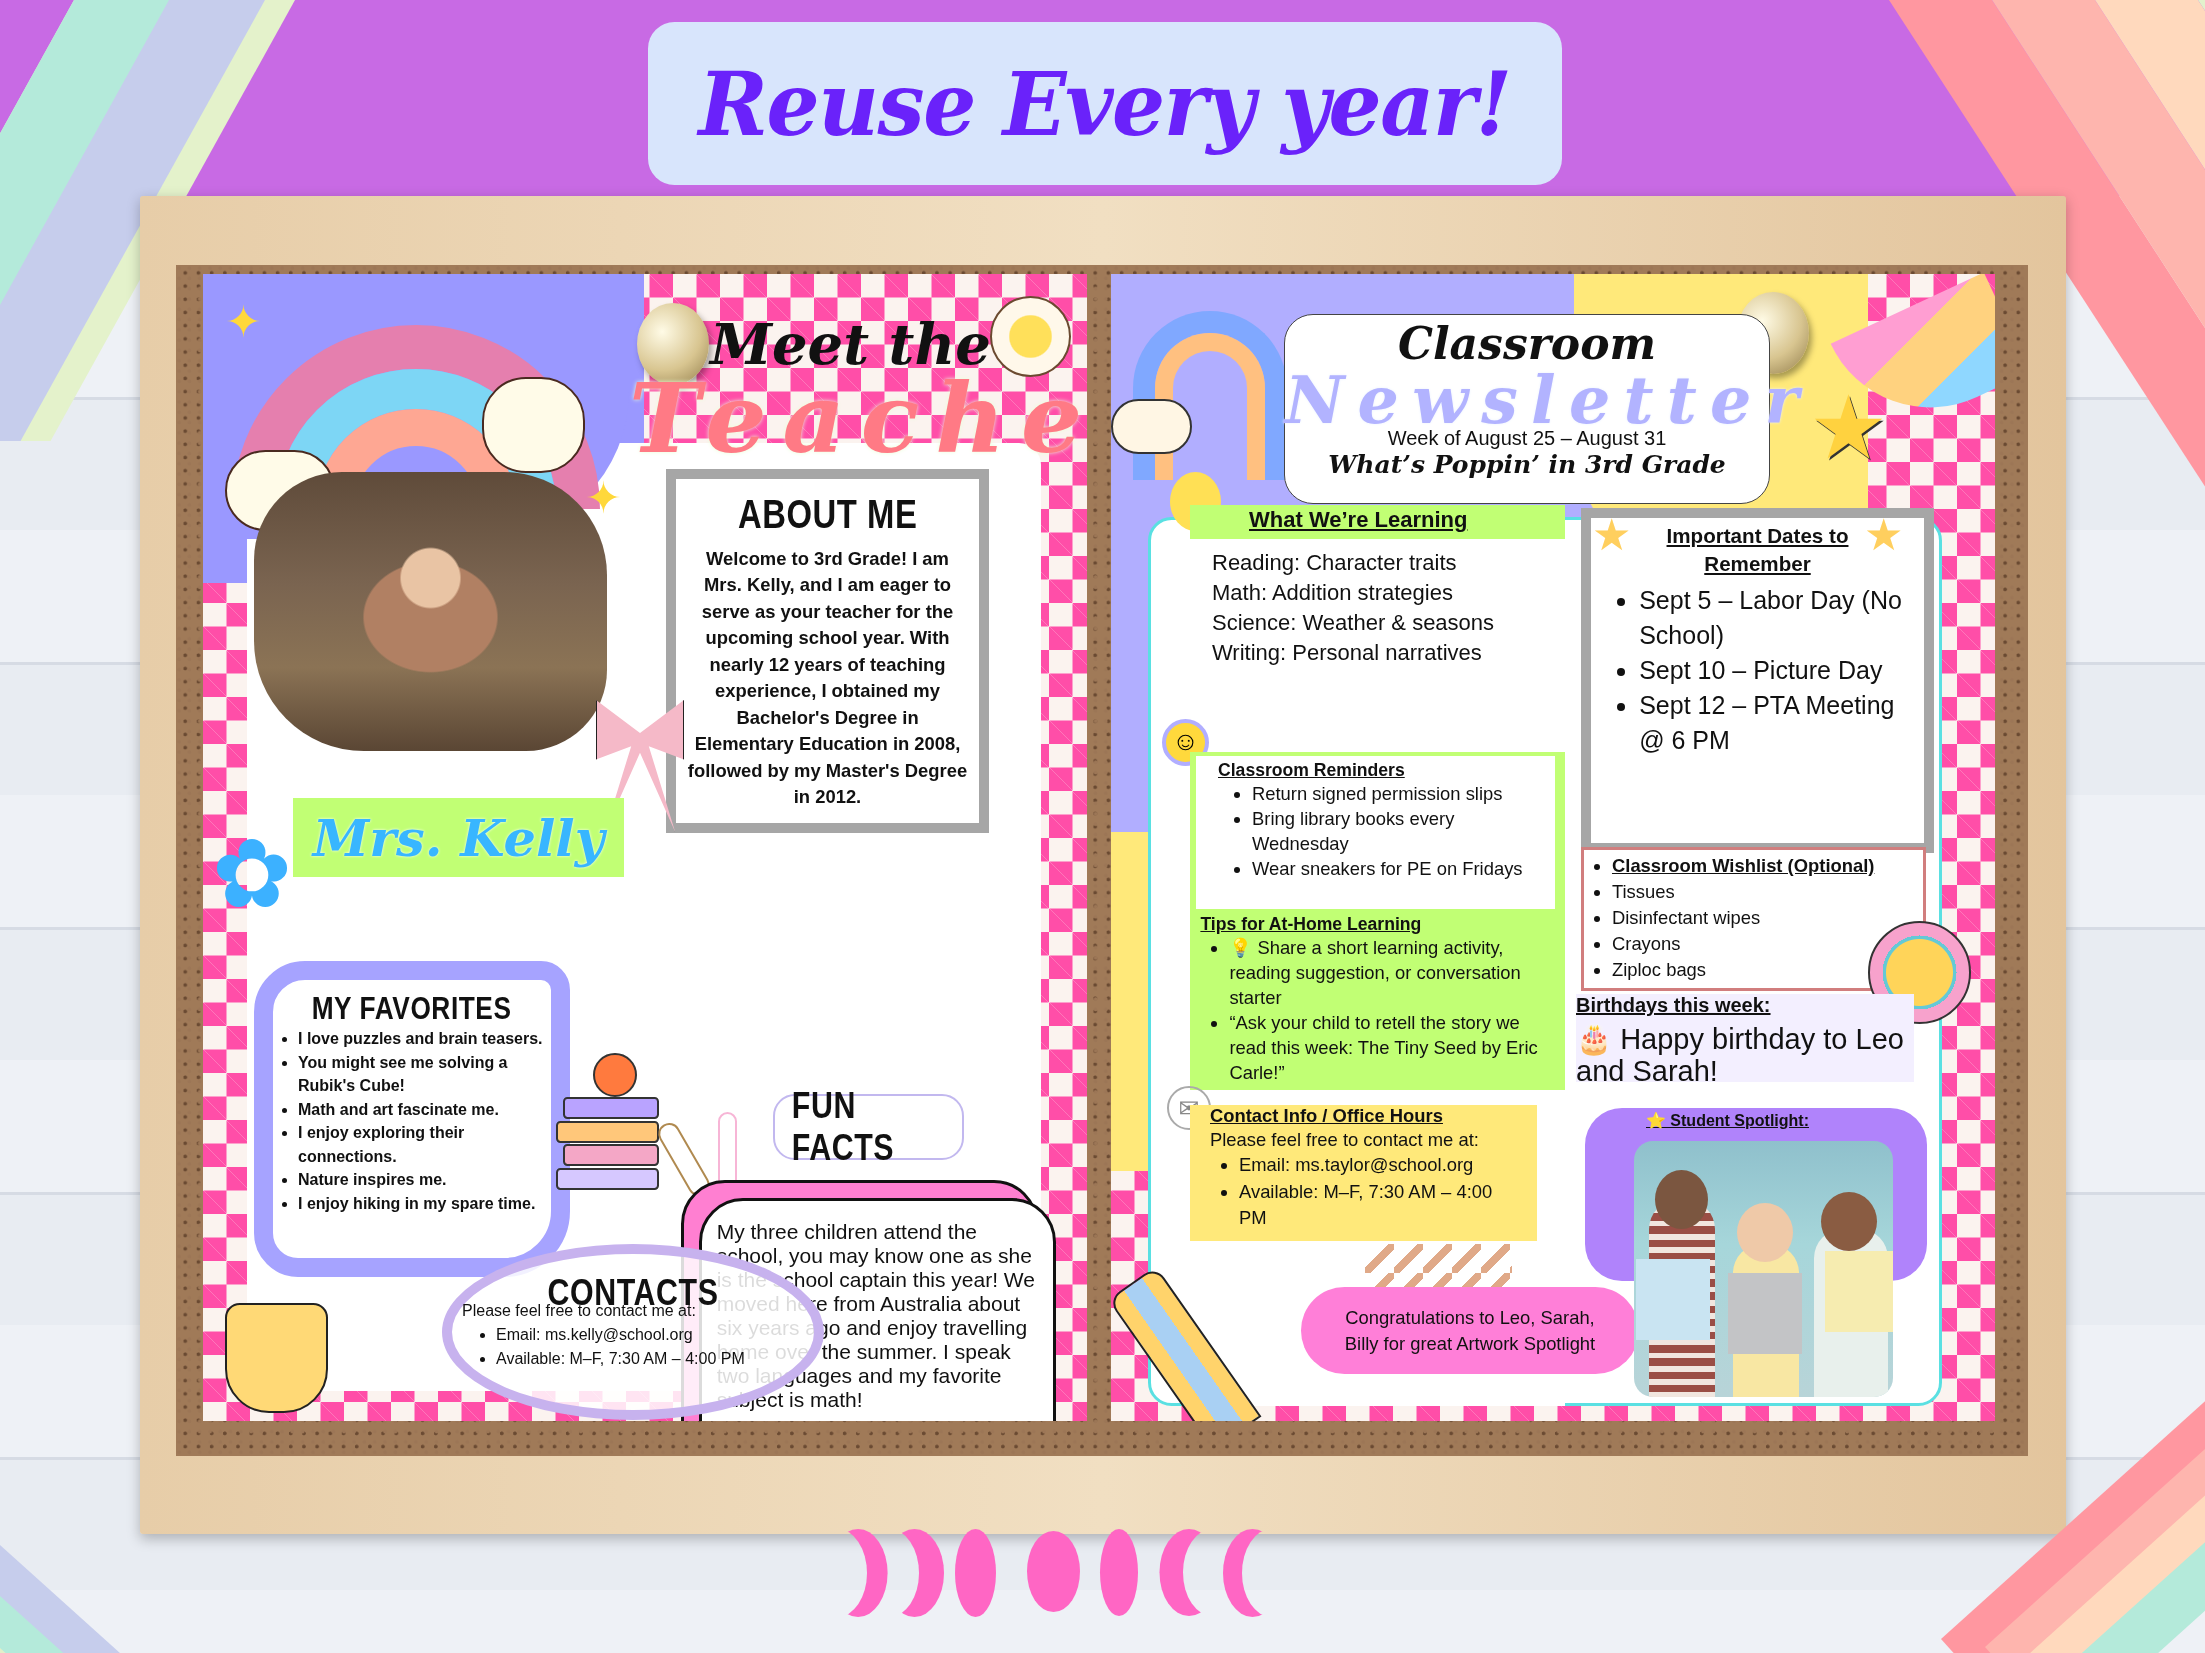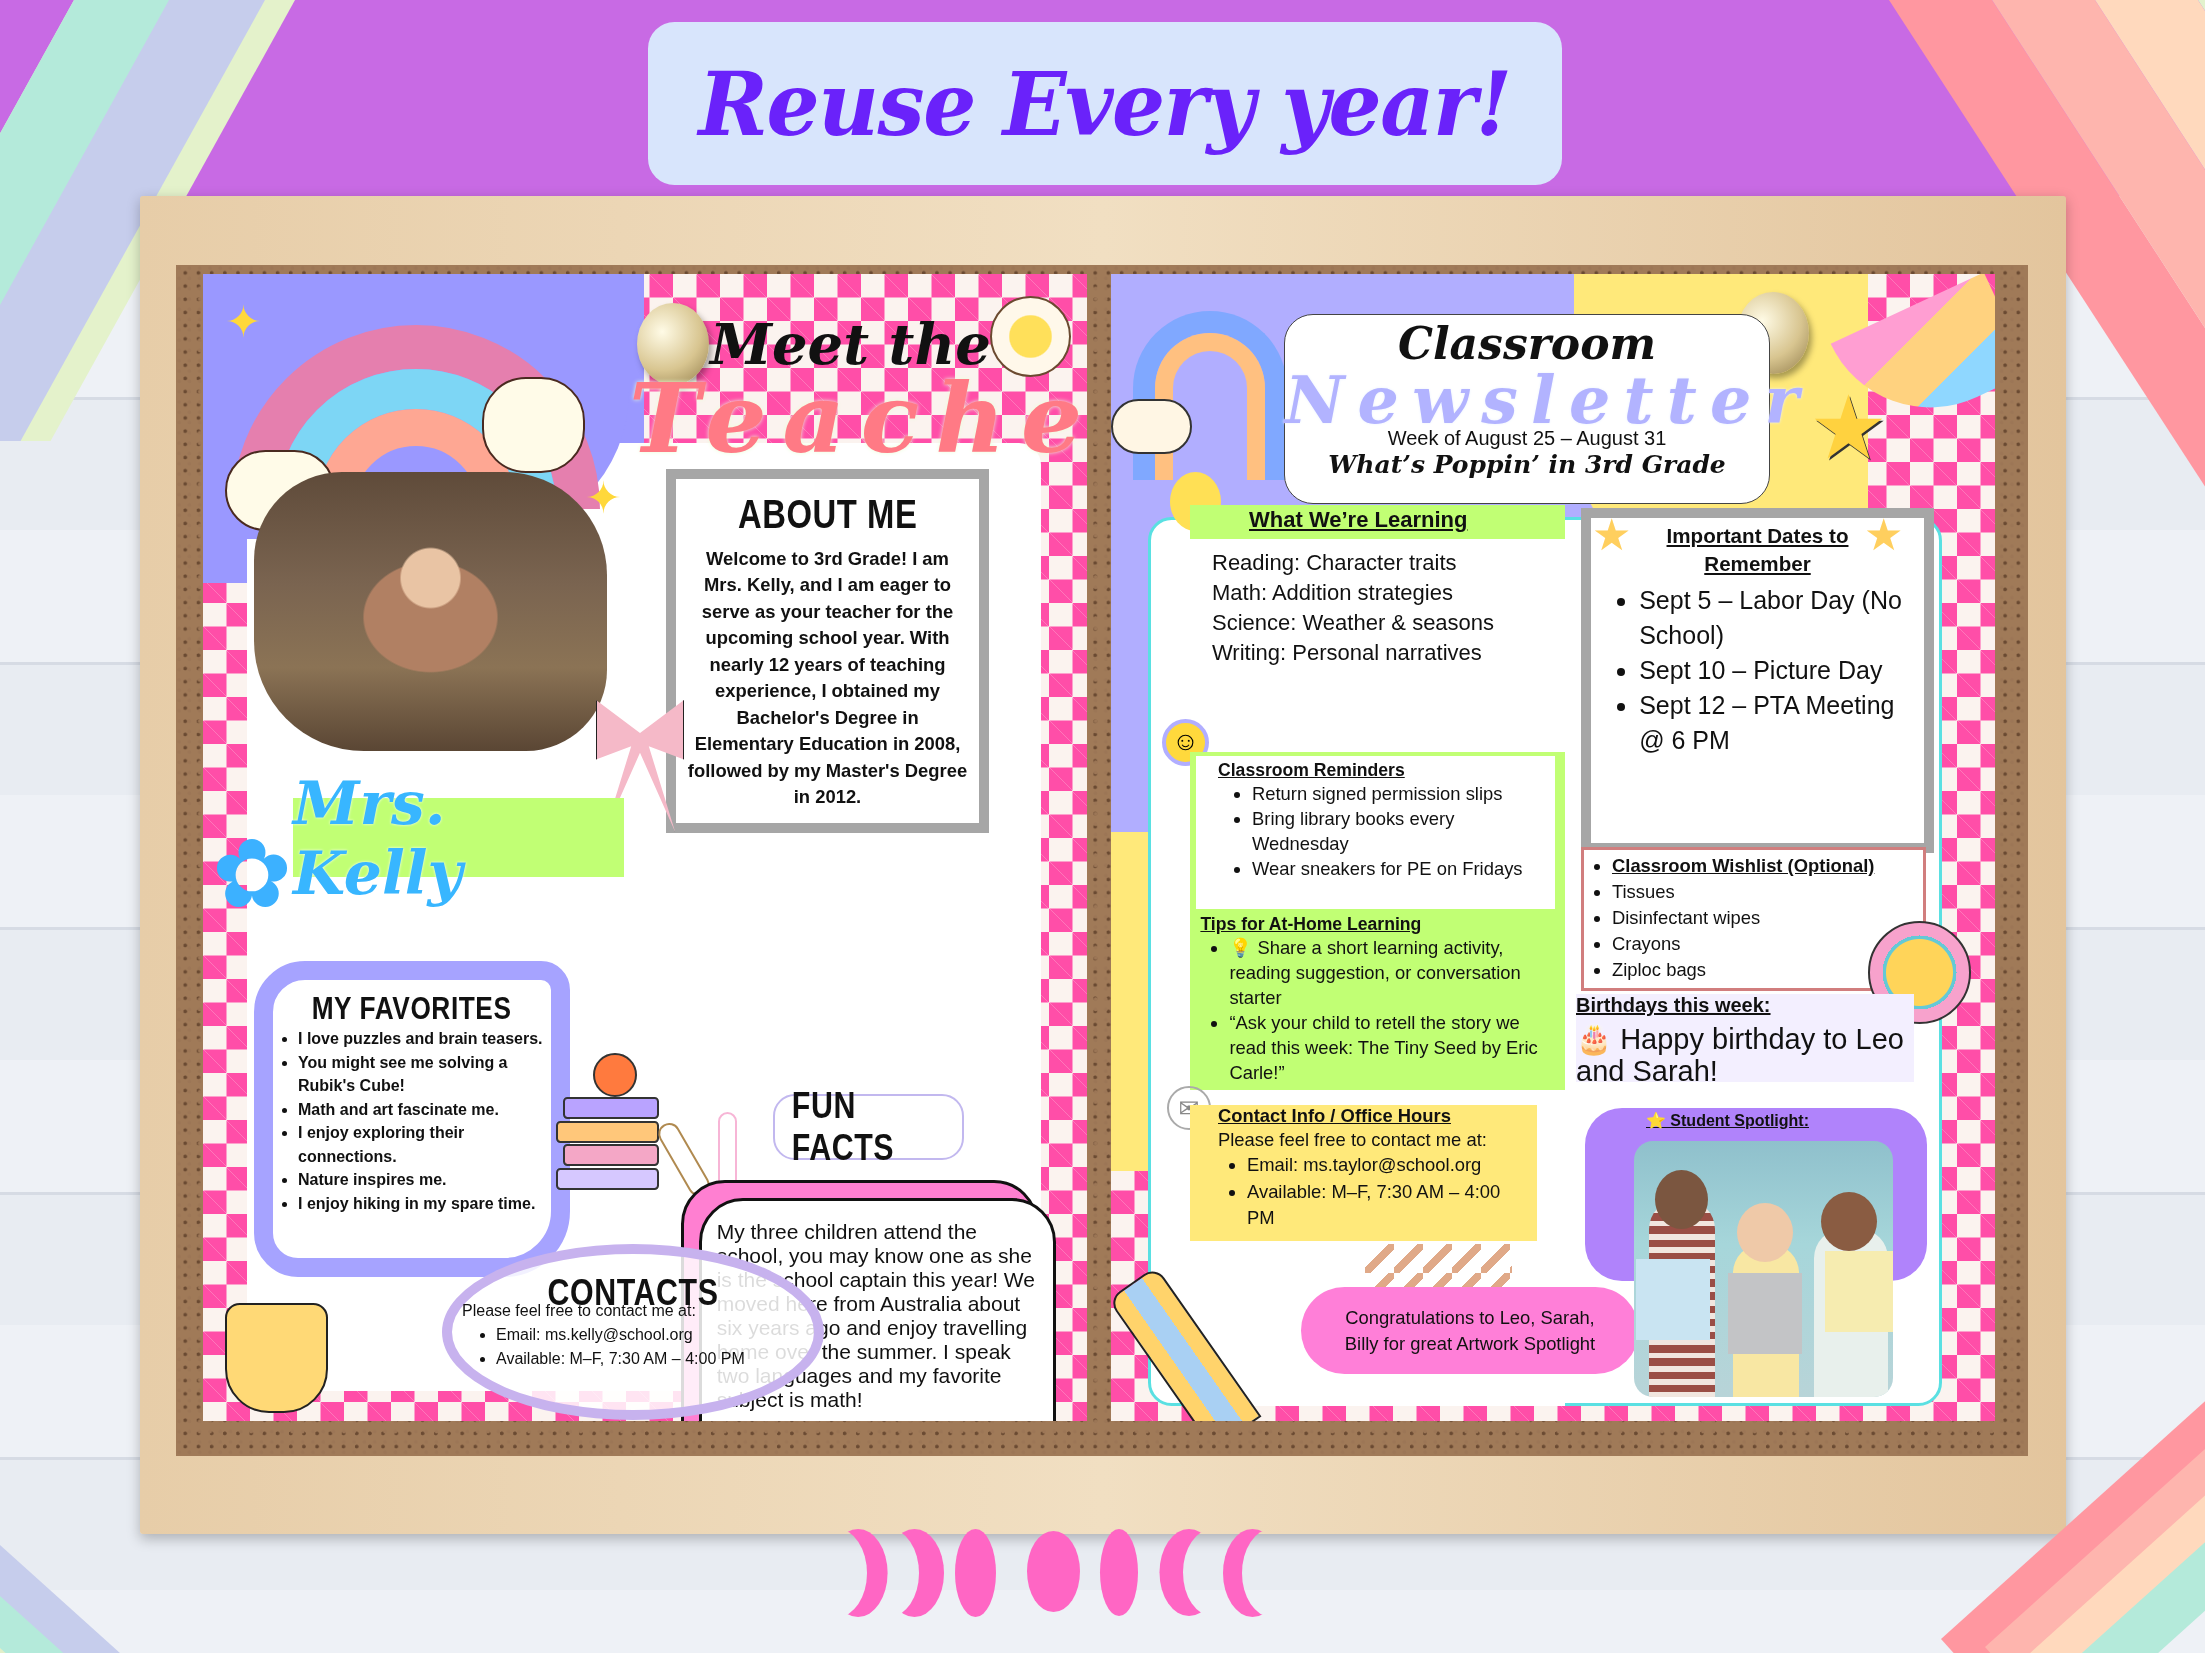--- a/index.html
+++ b/index.html
@@ -94,21 +94,21 @@
   <div class="abs script" style="left:426px;top:88px;font-size:96px;color:#ff7a85;letter-spacing:16px;text-shadow:0 0 4.4px #eaffd8">Teacher</div>
 
   <div class="abs" style="left:463px;top:195px;width:323px;height:364px;background:#fff;border:10.3px solid #a6a6a6;padding:13.2px 8.8px;text-align:center">
     <div class="bold-head" style="font-size:40px;margin-bottom:8.8px">ABOUT ME</div>
     <div style="font-weight:bold;font-size:18.4px;line-height:26.5px;color:#111">Welcome to 3rd Grade! I am Mrs. Kelly, and I am eager to serve as your  teacher for the upcoming school year. With nearly 12 years of teaching experience, I obtained my Bachelor's Degree in Elementary Education in 2008, followed by my Master's Degree in 2012.</div>
   </div>
 
   <div class="abs" style="left:393px;top:426px;width:88px;height:132px;background:#f5b9c8;clip-path:polygon(0 0,50% 25%,100% 0,100% 45%,60% 35%,90% 100%,50% 40%,10% 100%,40% 35%,0 45%);border:1.5px solid #222"></div>
 
   <div class="abs" style="left:90px;top:524px;width:331px;height:79px;background:#c1ff74;display:flex;align-items:center;justify-content:center">
-    <span class="script" style="font-size:60px;color:#38b6ff;text-shadow:0 0 2.9px #fff">Mrs. Kelly</span>
+    <span class="script" style="font-size:51px;color:#38b6ff;text-shadow:0 0 2.9px #fff">Mrs. Kelly</span>
   </div>
   <div class="abs" style="left:8.8px;top:559px;width:81px;height:81px;color:#3cb1ff;font-size:96px;line-height:81px">✿</div>
 
 
   <div class="abs" style="left:51px;top:687px;width:316px;height:316px;border:19px solid #a6a3ff;border-radius:51px 29px 66px 44px;background:#fff;padding:10.3px 7.4px">
     <div class="bold-head" style="font-size:32px;text-align:center">MY FAVORITES</div>
     <ul class="b" style="font-weight:bold;font-size:16px;line-height:23.5px;color:#111;padding-left:17.6px">
       <li>I love puzzles and brain teasers.</li>
       <li>You might see me solving a Rubik's Cube!</li>
       <li>Math and art fascinate me.</li>
@@ -230,21 +230,21 @@
     </ul>
   </div>
   <div class="abs" style="left:757px;top:647px;width:103px;height:103px;border-radius:50%;background:radial-gradient(circle,#ffd459 0 33px,#64c9d6 34px 37px,#f7a2cc 37px);border:2.2px solid #333"></div>
 
   <div class="abs" style="left:465px;top:720px;width:338px;height:88px;background:#f3efff;color:#111">
     <div class="u" style="font-size:20px">Birthdays this week:</div>
     <div style="font-size:29px;line-height:32px;margin-top:5.9px">🎂 Happy birthday to Leo and Sarah!</div>
   </div>
 
   <div class="abs" style="left:56px;top:812px;width:44px;height:44px;border-radius:50%;border:2.2px solid #aaa;font-size:25px;line-height:40px;text-align:center;color:#888">✉</div>
-  <div class="abs" style="left:79px;top:831px;width:347px;height:136px;background:#ffe97a;padding:0 28px;color:#111">
+  <div class="abs" style="left:79px;top:831px;width:347px;height:136px;background:#ffe97a;padding:0 20px;color:#111">
     <div class="u" style="font-size:18.4px">Contact Info / Office Hours</div>
     <div style="font-size:18.4px;line-height:25px">Please feel free to contact me at:</div>
     <ul class="b" style="font-size:18.4px;line-height:26.5px;padding-left:29px">
       <li> Email: ms.taylor@school.org</li>
       <li> Available: M–F, 7:30 AM – 4:00 PM</li>
     </ul>
   </div>
 
   <div class="abs" style="left:254px;top:970px;width:147px;height:44px;background:linear-gradient(135deg,transparent 40%,#e0a988 40% 60%,transparent 60%) 0 0/29px 29px"></div>
 

